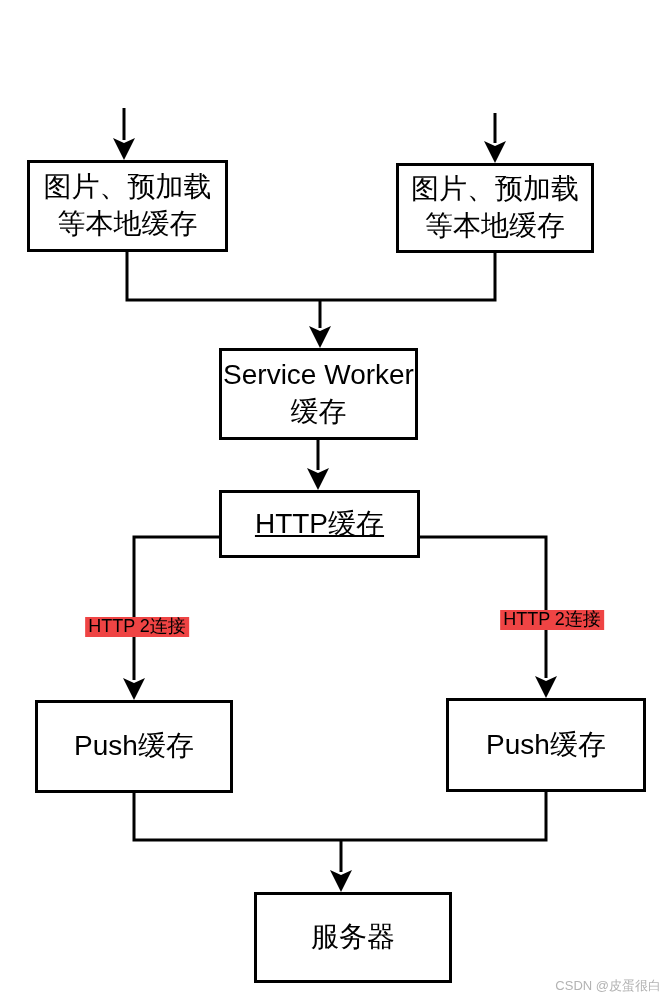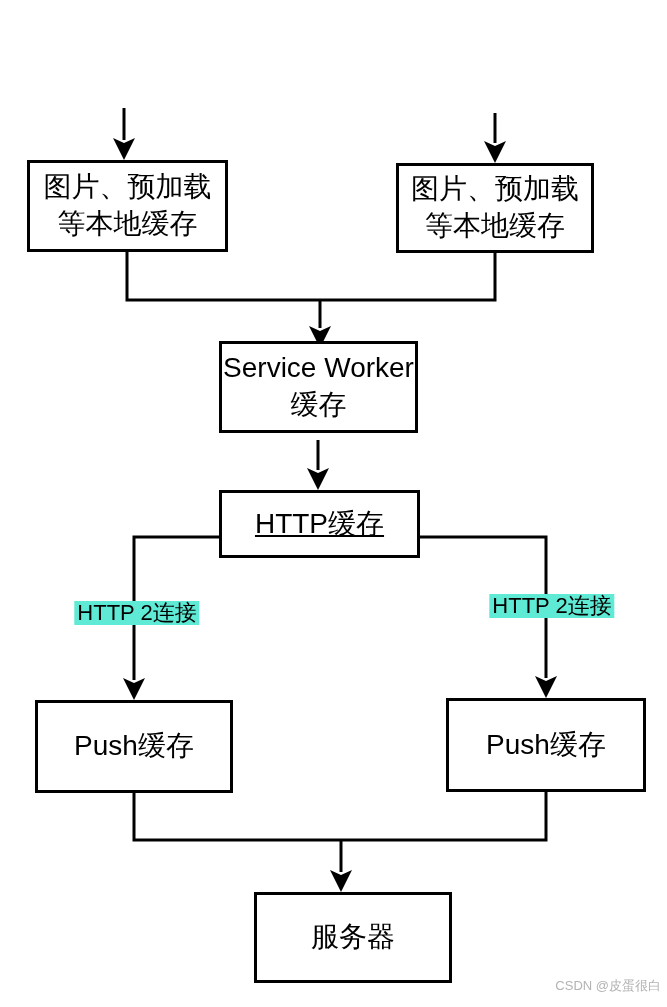--- a/index.html
+++ b/index.html
@@ -35,42 +35,43 @@
     color: #000000;
     font-size: 28px;
     line-height: 1.32;
     white-space: nowrap;
   }
   .node span { display: block; }
   .node span:empty { display: none; }
   .edge-label {
     position: absolute;
     transform: translateX(-50%);
-    background: #5eead4;
+    background: #ef4444;
     color: #000000;
-    font-size: 22px;
+    font-size: 18px;
     line-height: 1.1;
     padding: 0 3px;
     white-space: nowrap;
+    margin-top: 16px;
   }
   .watermark {
     position: absolute;
     right: 6px;
     top: 977px;
     color: #b3b3b3;
     font-size: 13px;
     text-shadow: 1px 1px 0 #ffffff;
     white-space: nowrap;
   }
   
   #node-client-page-1 { left: 24px;  top: 16px;  width: 202px; height: 92px; }
   #node-client-page-2 { left: 396px; top: 22px;  width: 198px; height: 91px; }
   #node-local-cache-1 { left: 27px;  top: 160px; width: 201px; height: 92px; }
   #node-local-cache-2 { left: 396px; top: 163px; width: 198px; height: 90px; }
-  #node-service-worker{ left: 219px; top: 341px; width: 199px; height: 92px; }
+  #node-service-worker{ left: 219px; top: 348px; width: 199px; height: 92px; }
   #node-http-cache    { left: 219px; top: 490px; width: 201px; height: 68px; text-decoration: underline; }
   #node-push-cache-1  { left: 35px;  top: 700px; width: 198px; height: 93px; }
   #node-push-cache-2  { left: 446px; top: 698px; width: 200px; height: 94px; }
   #node-server        { left: 242px; top: 892px; width: 198px; height: 91px; margin-left: 12px; }
   #edge-label-left  { left: 137px; top: 601px; }
   #edge-label-right { left: 552px; top: 594px; }
 </style>
 </head>
 <body>
 

